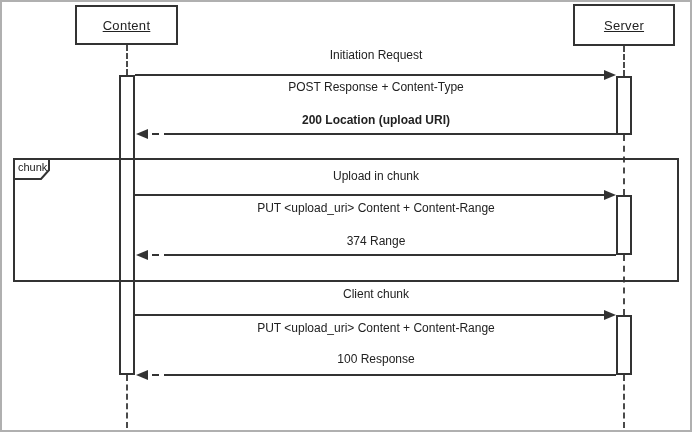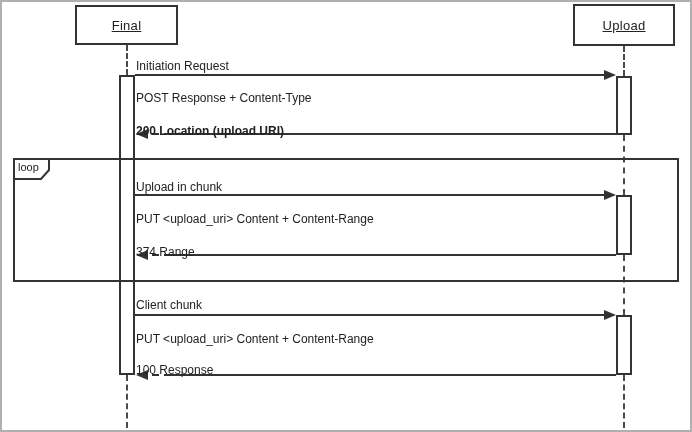--- a/index.html
+++ b/index.html
@@ -57,56 +57,55 @@
     border-left:12px solid var(--line);
   }
   .tri-left{
     width:0;height:0;z-index:4;
     border-top:5px solid transparent;
     border-bottom:5px solid transparent;
     border-right:12px solid var(--line);
   }
   .msg{
     left:134px;width:480px;
-    text-align:left;
+    text-align:center;
     font-size:12px;line-height:14px;
     color:var(--text);
     z-index:6;
-    margin-top:11px;
   }
 </style>
 </head>
 <body>
 
 <div id="canvas">
 
   <div class="actor-box abs" style="left:73px;top:3px;width:103px;height:40px;">
-    <span class="actor-label">Final</span>
+    <span class="actor-label">Content</span>
   </div>
   <div class="actor-box abs" style="left:571px;top:2px;width:102px;height:42px;">
-    <span class="actor-label">Upload</span>
+    <span class="actor-label">Server</span>
   </div>
 
   <div class="lifeline abs" style="left:124px;top:43px;height:30px;"></div>
   <div class="lifeline abs" style="left:124px;top:373px;height:53px;"></div>
   <div class="lifeline abs" style="left:621px;top:44px;height:30px;"></div>
   <div class="lifeline abs" style="left:621px;top:133px;height:60px;"></div>
   <div class="lifeline abs" style="left:621px;top:253px;height:60px;"></div>
   <div class="lifeline abs" style="left:621px;top:373px;height:53px;"></div>
 
   <div class="activation abs" style="left:117px;top:73px;width:16px;height:300px;"></div>
   <div class="activation abs" style="left:614px;top:74px;width:16px;height:59px;"></div>
   <div class="activation abs" style="left:614px;top:193px;width:16px;height:60px;"></div>
   <div class="activation abs" style="left:614px;top:313px;width:16px;height:60px;"></div>
 
   <div class="loop-box abs" style="left:11px;top:156px;width:666px;height:124px;"></div>
   <svg class="loop-tab abs" style="left:11px;top:156px;" width="38" height="22">
     <path d="M1,1 H36 V12 L28,21 H1 Z" fill="#ffffff" stroke="#333333" stroke-width="2"></path>
   </svg>
-  <span class="loop-tab-label abs" style="left:16px;top:159px;">loop</span>
+  <span class="loop-tab-label abs" style="left:16px;top:159px;">chunk</span>
 
   <div class="msg abs" style="top:46px;">Initiation Request</div>
   <div class="hline abs" style="left:133px;top:72px;width:470px;"></div>
   <div class="tri-right abs" style="left:602px;top:68px;"></div>
   <div class="msg abs" style="top:78px;">POST Response + Content-Type</div>
   <div class="msg abs" style="top:111px;font-weight:bold;">200 Location (upload URI)</div>
   <div class="tri-left abs" style="left:134px;top:127px;"></div>
   <div class="hline abs" style="left:150px;top:131px;width:7px;"></div>
   <div class="hline abs" style="left:162px;top:131px;width:452px;"></div>
 

